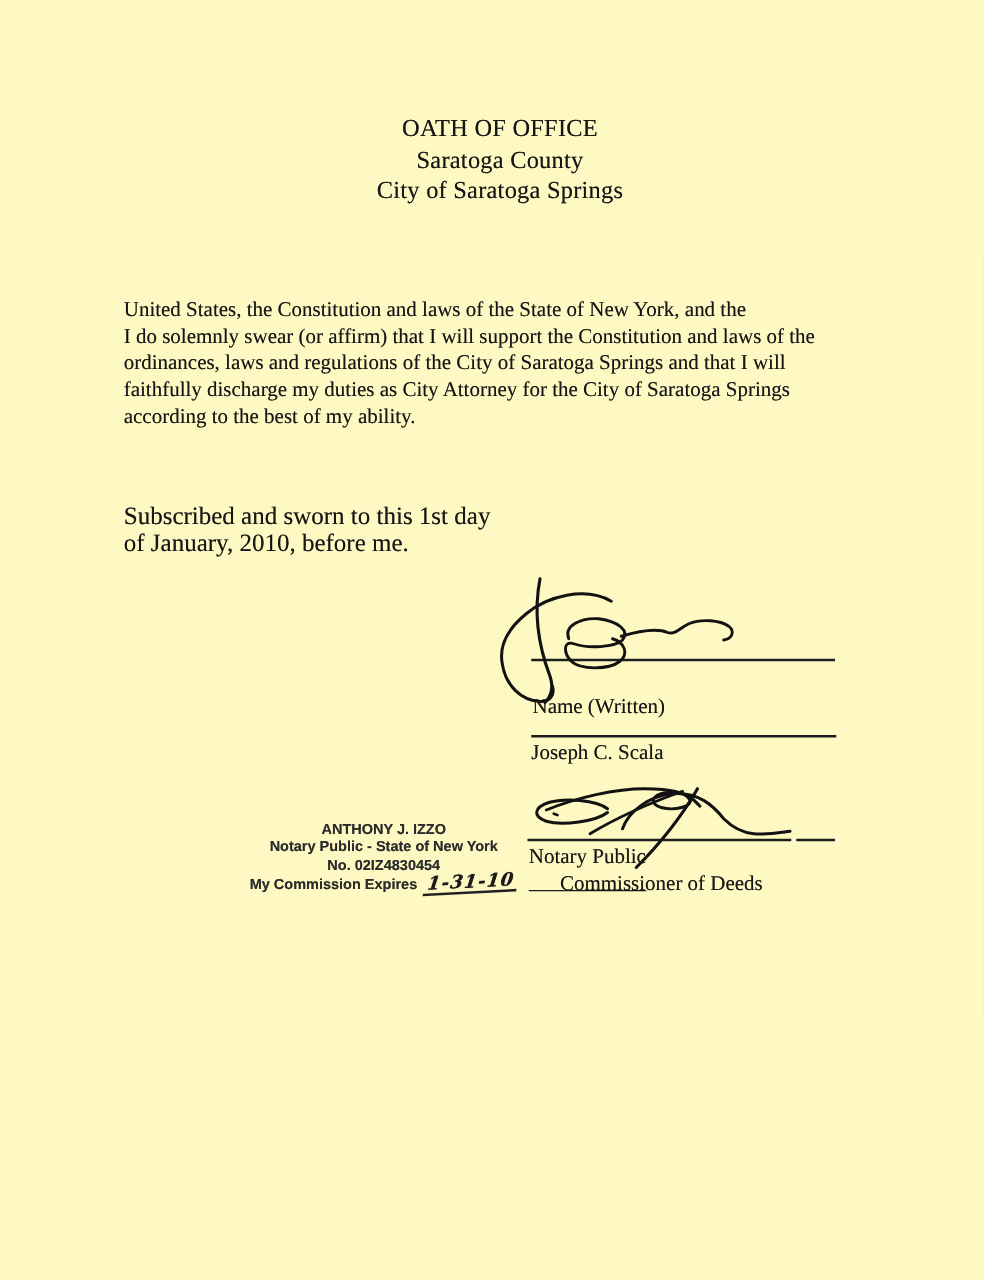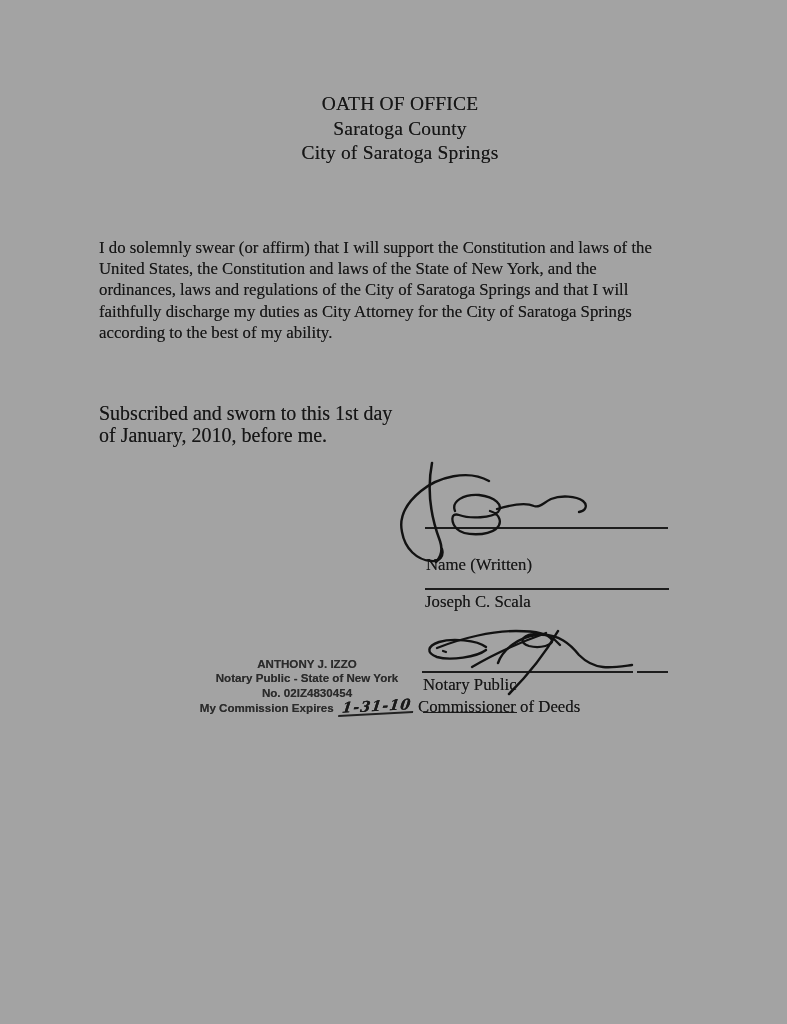--- a/index.html
+++ b/index.html
@@ -1,19 +1,19 @@
 <!DOCTYPE html>
 <html><head>
 <meta charset="utf-8">
 <style>
   html,body{margin:0;padding:0;background:#e8e8e8;}
   .page{
     position:relative;
     width:787px;height:1024px;
-    background:#a3a3a3;
+    background:#fef9c3;
     overflow:hidden;
     font-family:"Liberation Serif","DejaVu Serif",serif;
     color:#161616;
   }
   
   .title-block{
     position:absolute;left:13px;right:0;top:92px;
     text-align:center;
     font-size:19.5px;line-height:24.5px;
     letter-spacing:0.2px;
@@ -42,21 +42,21 @@
   .caption{
     position:absolute;
     font-size:16.8px;line-height:20px;
     text-shadow:0 0 0.35px rgba(0,0,0,.5);
     white-space:nowrap;
   }
   .cap-name{left:426px;top:555px;}
   .cap-printed{left:425px;top:592px;}
   .cap-notary{left:423px;top:675px;}
   .cap-notary .u{border-bottom:1.8px solid #1b1b1b;padding-bottom:18px;}
-  .cap-comm{left:418px;top:697px;}
+  .cap-comm{left:448px;top:697px;}
   
   .stamp{
     position:absolute;left:188px;top:657px;width:238px;
     text-align:center;
     font-family:"Liberation Sans","DejaVu Sans",sans-serif;
     font-size:11.6px;font-weight:700;line-height:14.4px;
     color:#2b2b2b;
     text-shadow:0 0 0.5px rgba(40,40,40,.6);
     white-space:nowrap;
   }
@@ -88,22 +88,22 @@
 
 <div class="page">
 
   <div class="title-block">
     <div>OATH OF OFFICE</div>
     <div>Saratoga County</div>
     <div>City of Saratoga Springs</div>
   </div>
 
   <div class="oath">
+    <div>United States, the Constitution and laws of the State of New York, and the</div>
     <div>I do solemnly swear (or affirm) that I will support the Constitution and laws of the</div>
-    <div>United States, the Constitution and laws of the State of New York, and the</div>
     <div>ordinances, laws and regulations of the City of Saratoga Springs and that I will</div>
     <div>faithfully discharge my duties as City Attorney for the City of Saratoga Springs</div>
     <div>according to the best of my ability.</div>
   </div>
 
   <div class="attest">
     <div>Subscribed and sworn to this 1st day</div>
     <div>of January, 2010, before me.</div>
   </div>
 

